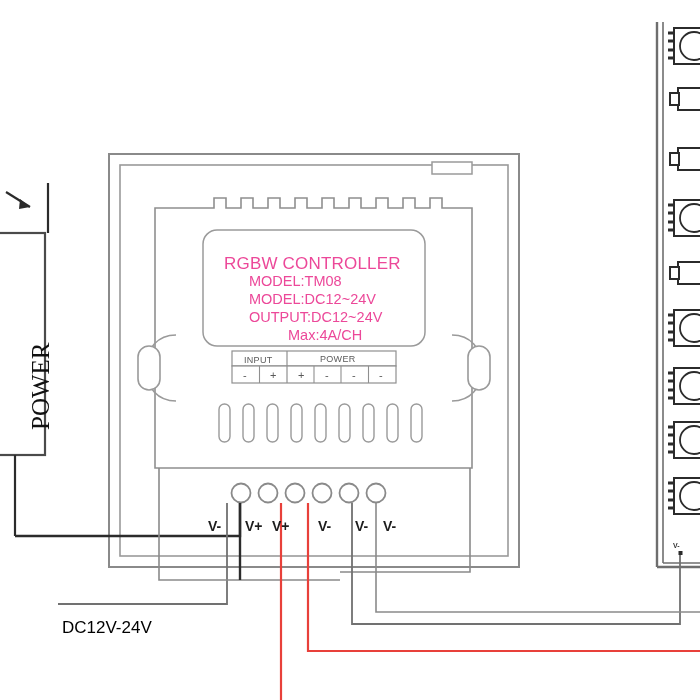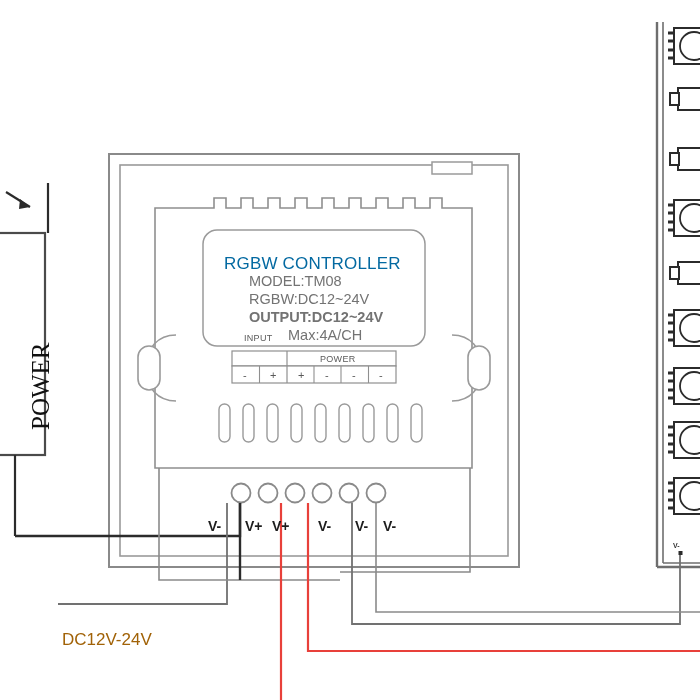--- a/index.html
+++ b/index.html
@@ -21,26 +21,26 @@
     left: 0;
   }
   .lbl {
     position: absolute;
     color: #1d1d1d;
     white-space: nowrap;
     line-height: 1;
   }
   .dev-title {
     font-size: 17px;
-    color: #0369a1;
+    color: #ec4899;
     letter-spacing: 0.2px;
   }
   .dev-spec {
     font-size: 14.5px;
-    color: #737373;
+    color: #ec4899;
   }
   .term-head {
     font-size: 9px;
     color: #5a5a5a;
     letter-spacing: 0.3px;
   }
   .term-sign {
     font-size: 11px;
     color: #5a5a5a;
   }
@@ -56,22 +56,21 @@
   }
   .supply-lbl {
     font-size: 25px;
     color: #111111;
     font-family: "Liberation Serif", serif;
     transform-origin: 0 0;
     transform: rotate(-90deg);
   }
   .dcrange-lbl {
     font-size: 17px;
-    color: #a16207;
-    margin-top: 12px;
+    color: #000000;
   }
 </style>
 </head>
 <body>
 
 <div id="stage">
 
   <svg width="700" height="700" viewBox="0 0 700 700">
 
     <g>
@@ -223,25 +222,25 @@
     <path d="M 308 503 L 308 651 L 700 651" stroke="#e8403a" stroke-width="2.2" fill="none"></path>
 
     <path d="M 240 503 L 240 580" stroke="#2b2b2b" stroke-width="2.4" fill="none"></path>
 
   </svg>
 
   <div class="lbl supply-lbl" style="left: 28px; top: 430px;">POWER</div>
 
   <div class="lbl dev-title" style="left: 224px; top: 255px;">RGBW CONTROLLER</div>
   <div class="lbl dev-spec" style="left: 249px; top: 274px;">MODEL:TM08</div>
-  <div class="lbl dev-spec" style="left: 249px; top: 292px;">RGBW:DC12~24V</div>
-  <div class="lbl dev-spec" style="left: 249px; top: 310px; font-weight: bold;">OUTPUT:DC12~24V</div>
+  <div class="lbl dev-spec" style="left: 249px; top: 292px;">MODEL:DC12~24V</div>
+  <div class="lbl dev-spec" style="left: 249px; top: 310px;">OUTPUT:DC12~24V</div>
   <div class="lbl dev-spec" style="left: 288px; top: 328px;">Max:4A/CH</div>
 
-  <div class="lbl term-head" style="left: 244px; top: 334px;">INPUT</div>
+  <div class="lbl term-head" style="left: 244px; top: 356px;">INPUT</div>
   <div class="lbl term-head" style="left: 320px; top: 355px;">POWER</div>
 
   <div class="lbl term-sign" style="left: 243px; top: 370px;">-</div>
   <div class="lbl term-sign" style="left: 270px; top: 370px;">+</div>
   <div class="lbl term-sign" style="left: 298px; top: 370px;">+</div>
   <div class="lbl term-sign" style="left: 325px; top: 370px;">-</div>
   <div class="lbl term-sign" style="left: 352px; top: 370px;">-</div>
   <div class="lbl term-sign" style="left: 379px; top: 370px;">-</div>
 
   <div class="lbl pad-lbl" style="left: 208px; top: 519px;">V-</div>

